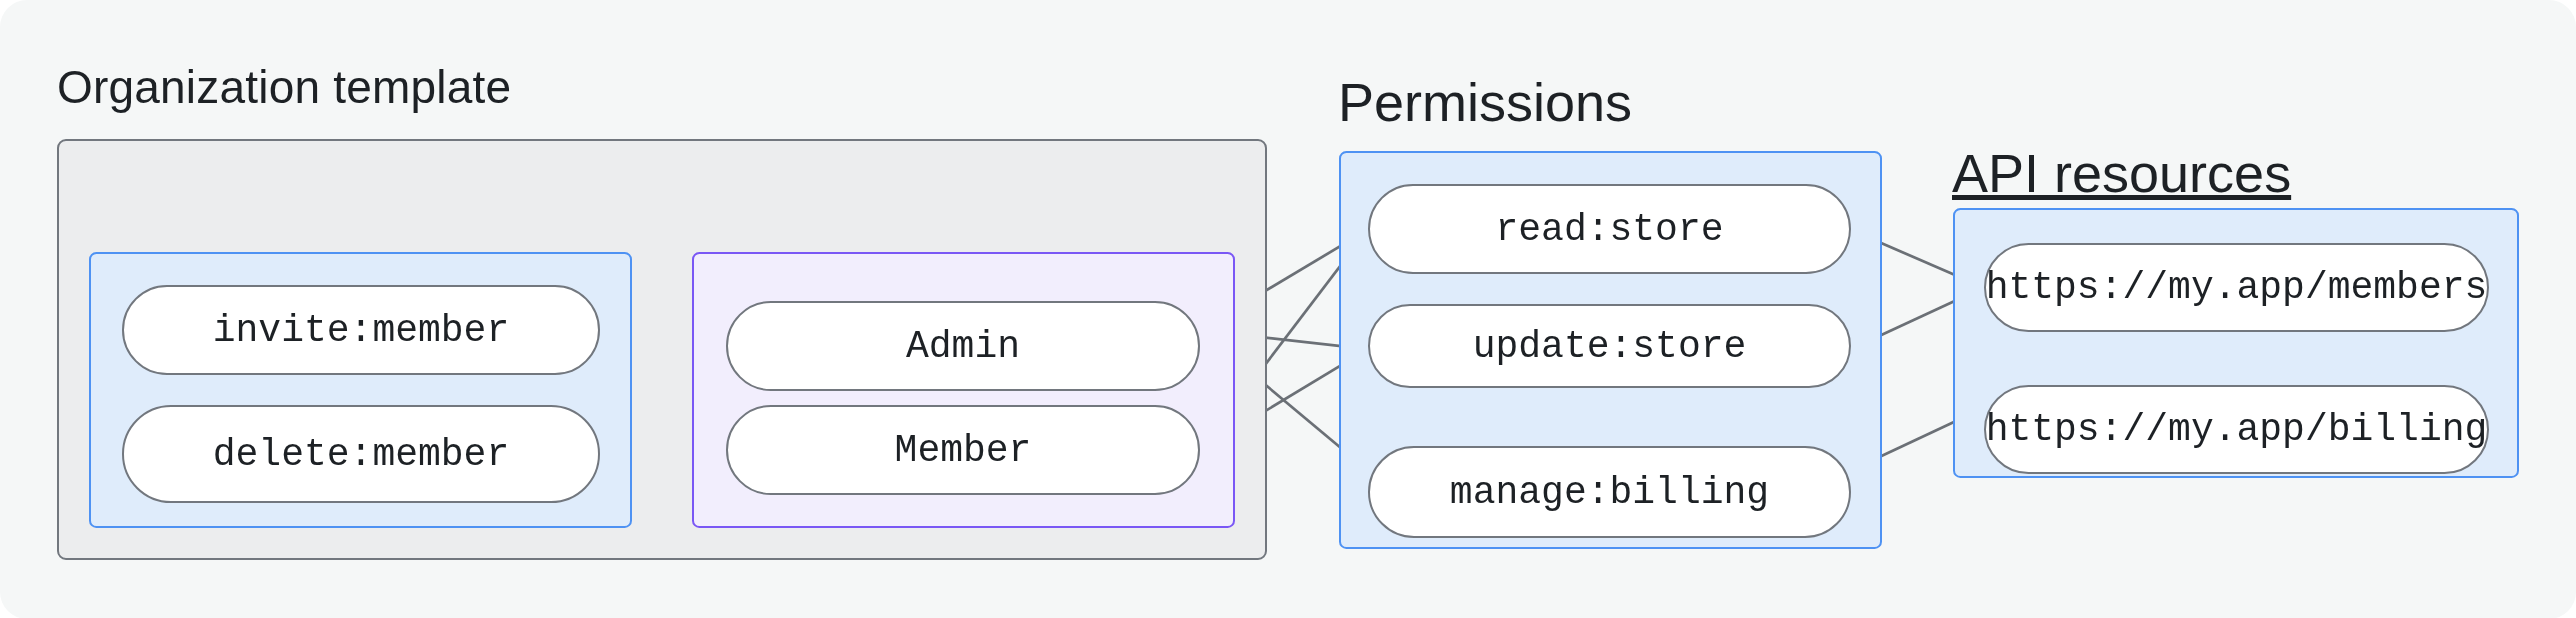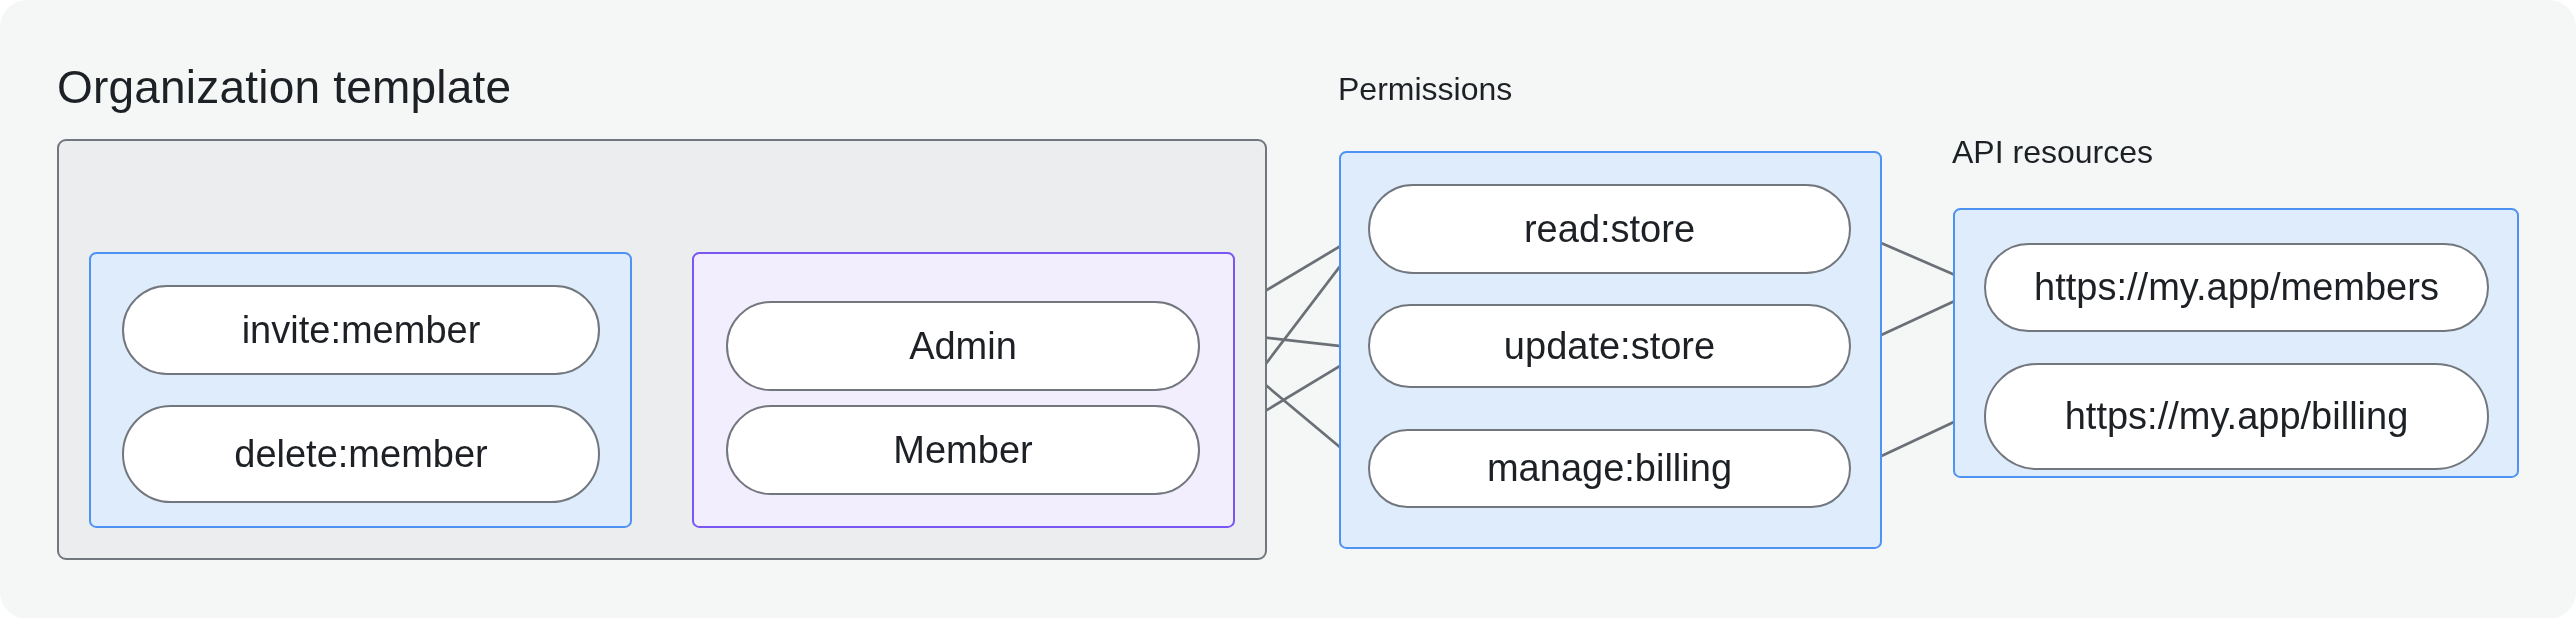--- a/index.html
+++ b/index.html
@@ -9,47 +9,47 @@
     --purple-border:#7a57f5; --purple-fill:#f2eefd;
     --pill-border:#72777e; --pill-fill:#ffffff;
   }
   *{margin:0;padding:0;box-sizing:border-box}
   body{background:#ffffff;font-family:"Liberation Sans", sans-serif;}
   .stage{position:relative;width:2576px;height:619px;background:var(--background);
          border-radius:27px;overflow:hidden;color:var(--text);padding-left:41px;}
   .edges{position:absolute;left:0;top:0;width:2576px;height:619px;pointer-events:none;}
   .heading{position:absolute;left:57px;top:60px;font-size:46px;font-weight:500;
            letter-spacing:0.2px;white-space:nowrap;}
-  .group-label{position:absolute;font-size:32px;font-weight:500;white-space:nowrap;}
+  .group-label{position:absolute;font-size:54px;font-weight:500;white-space:nowrap;}
   .box{position:absolute;border-style:solid;border-width:2.7px;}
   .box.gray{border-color:var(--gray-border);background:var(--gray-fill);border-radius:9px;}
   .box.blue{border-color:var(--blue-border);background:var(--blue-fill);border-radius:7.3px;}
   .box.purple{border-color:var(--purple-border);background:var(--purple-fill);border-radius:7.3px;}
   .pill{position:absolute;background:var(--pill-fill);border:2.7px solid var(--pill-border);
         border-radius:912px;display:flex;align-items:center;justify-content:center;
-        font-size:38px;white-space:nowrap;}
+        font-size:38px;white-space:nowrap;font-family:Liberation Mono, monospace;}
   
   #box-template{left:57px;top:139px;width:1210px;height:421px;}
   #label-org-permissions{left:89px;top:170px;}
   #box-org-permissions{left:89px;top:252px;width:543px;height:276px;}
   #pill-invite{left:122px;top:285px;width:478px;height:90px;}
   #pill-delete{left:122px;top:405px;width:478px;height:98px;}
   #label-org-roles{left:692px;top:170px;}
   #box-org-roles{left:692px;top:252px;width:543px;height:276px;}
   #pill-admin{left:726px;top:285px;width:474px;height:90px;margin-top:16px;}
   #pill-member{left:726px;top:405px;width:474px;height:90px;}
   #label-permissions{left:1338px;top:71px;}
   #box-permissions{left:1339px;top:151px;width:543px;height:398px;}
   #pill-read{left:1368px;top:184px;width:483px;height:90px;}
   #pill-update{left:1368px;top:304px;width:483px;height:84px;}
-  #pill-manage{left:1368px;top:429px;width:483px;height:79px;}
-  #label-api{left:1952px;top:134px;}
+  #pill-manage{left:1368px;top:446px;width:483px;height:92px;}
+  #label-api{left:1952px;top:142px;text-decoration:underline;}
   #box-api{left:1953px;top:208px;width:566px;height:270px;}
   #pill-api-members{left:1984px;top:243px;width:505px;height:89px;}
-  #pill-api-billing{left:1984px;top:363px;width:505px;height:107px;}
+  #pill-api-billing{left:1984px;top:385px;width:505px;height:89px;}
 </style>
 </head>
 <body>
 
 <div class="stage">
 
   <svg id="edges" class="edges" width="2576" height="619" viewBox="0 0 2823 678">
       <line x1="658" y1="361.5" x2="796" y2="361.5" stroke="#6b7076" stroke-width="3"></line>
       <line x1="658" y1="361.5" x2="796" y2="493.5" stroke="#6b7076" stroke-width="3"></line>
       <line x1="658" y1="493.5" x2="796" y2="493.5" stroke="#6b7076" stroke-width="3"></line>

